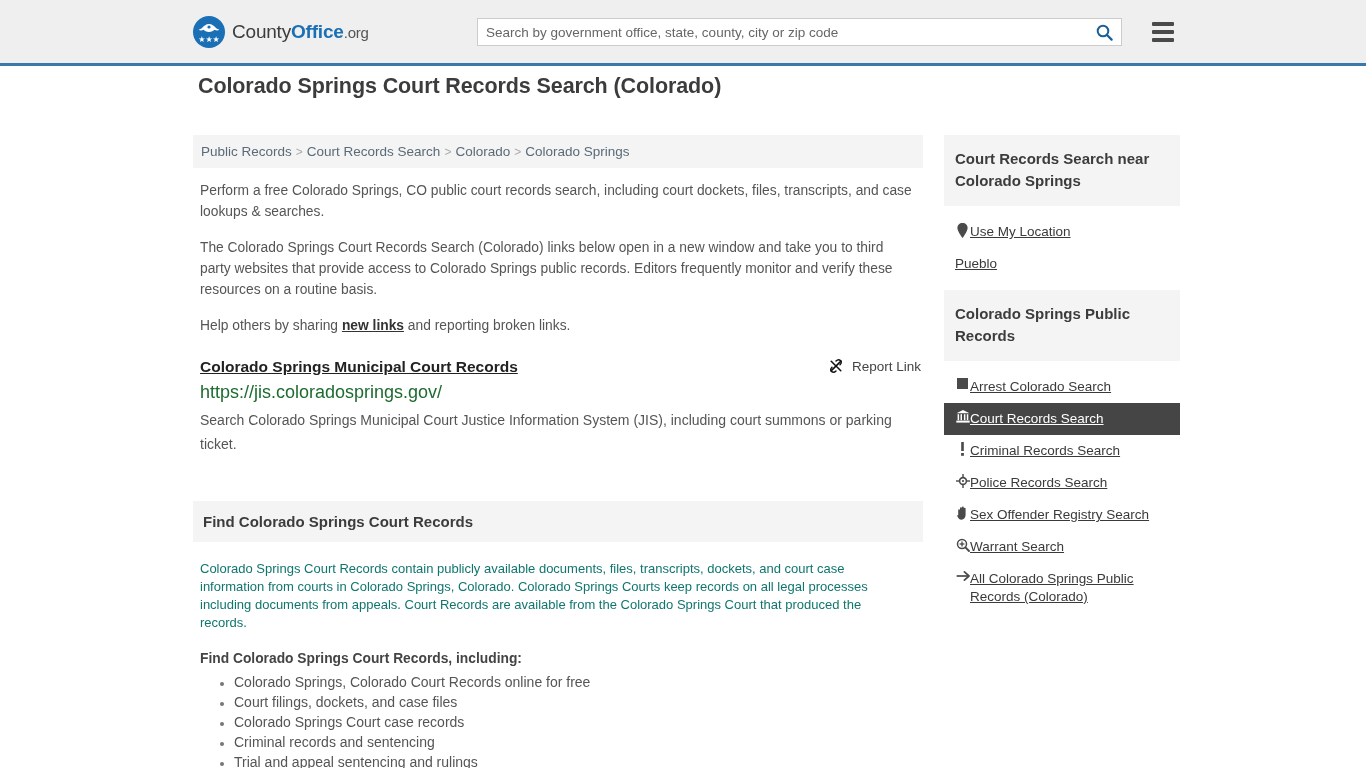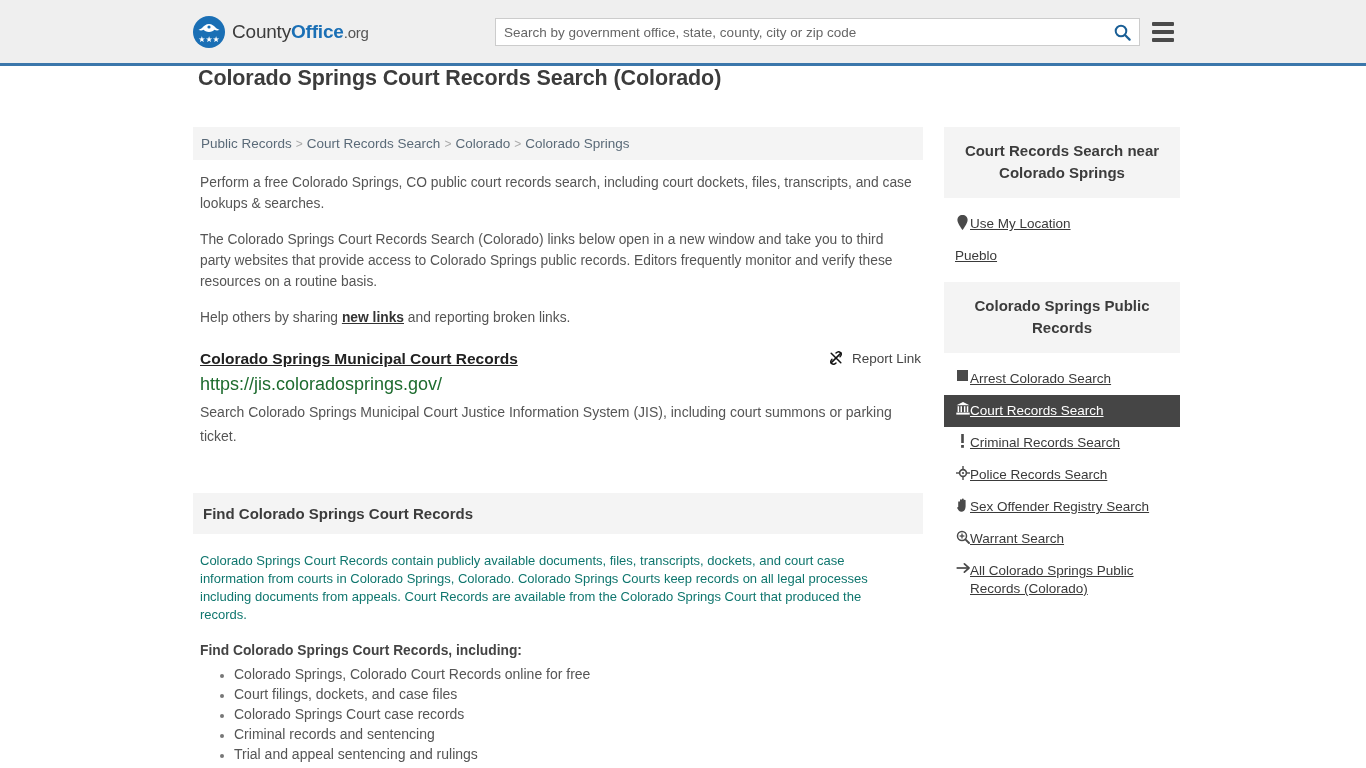--- a/index.html
+++ b/index.html
@@ -63,21 +63,21 @@
     font-size: 19px;
     color: #3c3c3c;
     letter-spacing: -0.2px;
     white-space: nowrap;
   }
   .logo-text .b { font-weight: bold; color: #1a6fb5; }
   .logo-text .org { font-size: 15px; color: #555; }
 
   .search-wrap {
     position: absolute;
-    left: 495px;
+    left: 477px;
     top: 18px;
     width: 645px;
     height: 28px;
     background: #ffffff;
     border: 1px solid #ccc;
     display: flex;
     align-items: center;
   }
   .search-input {
     flex: 1;
@@ -133,21 +133,21 @@
     gap: 21px;
     align-items: flex-start;
     padding-top: 20px;
   }
   .main-col { width: 730px; flex: none; }
   .side-col { width: 236px; flex: none; }
 
   h1.page-title {
     font-size: 21.5px;
     color: #3c3c3c;
-    margin: 0 0 16px 5px;
+    margin: 8px 0 16px 5px;
     font-weight: bold;
     letter-spacing: -0.1px;
   }
 
   
   .breadcrumb {
     background: #f4f4f4;
     padding: 9px 8px;
     font-size: 13.5px;
     color: #777;
@@ -253,21 +253,20 @@
 
   
   .side-box { margin-bottom: 7px; }
   .side-head {
     background: #f4f4f4;
     padding: 13px 11px 14px 11px;
     font-size: 15px;
     font-weight: bold;
     color: #3c3c3c;
     line-height: 22px;
-    text-align: center;
   }
   .side-links { padding: 10px 0 4px 0; }
   .side-link {
     display: flex;
     align-items: flex-start;
     gap: 0;
     padding: 7px 11px;
     font-size: 13.5px;
     line-height: 18px;
     color: #3a3a3a;

